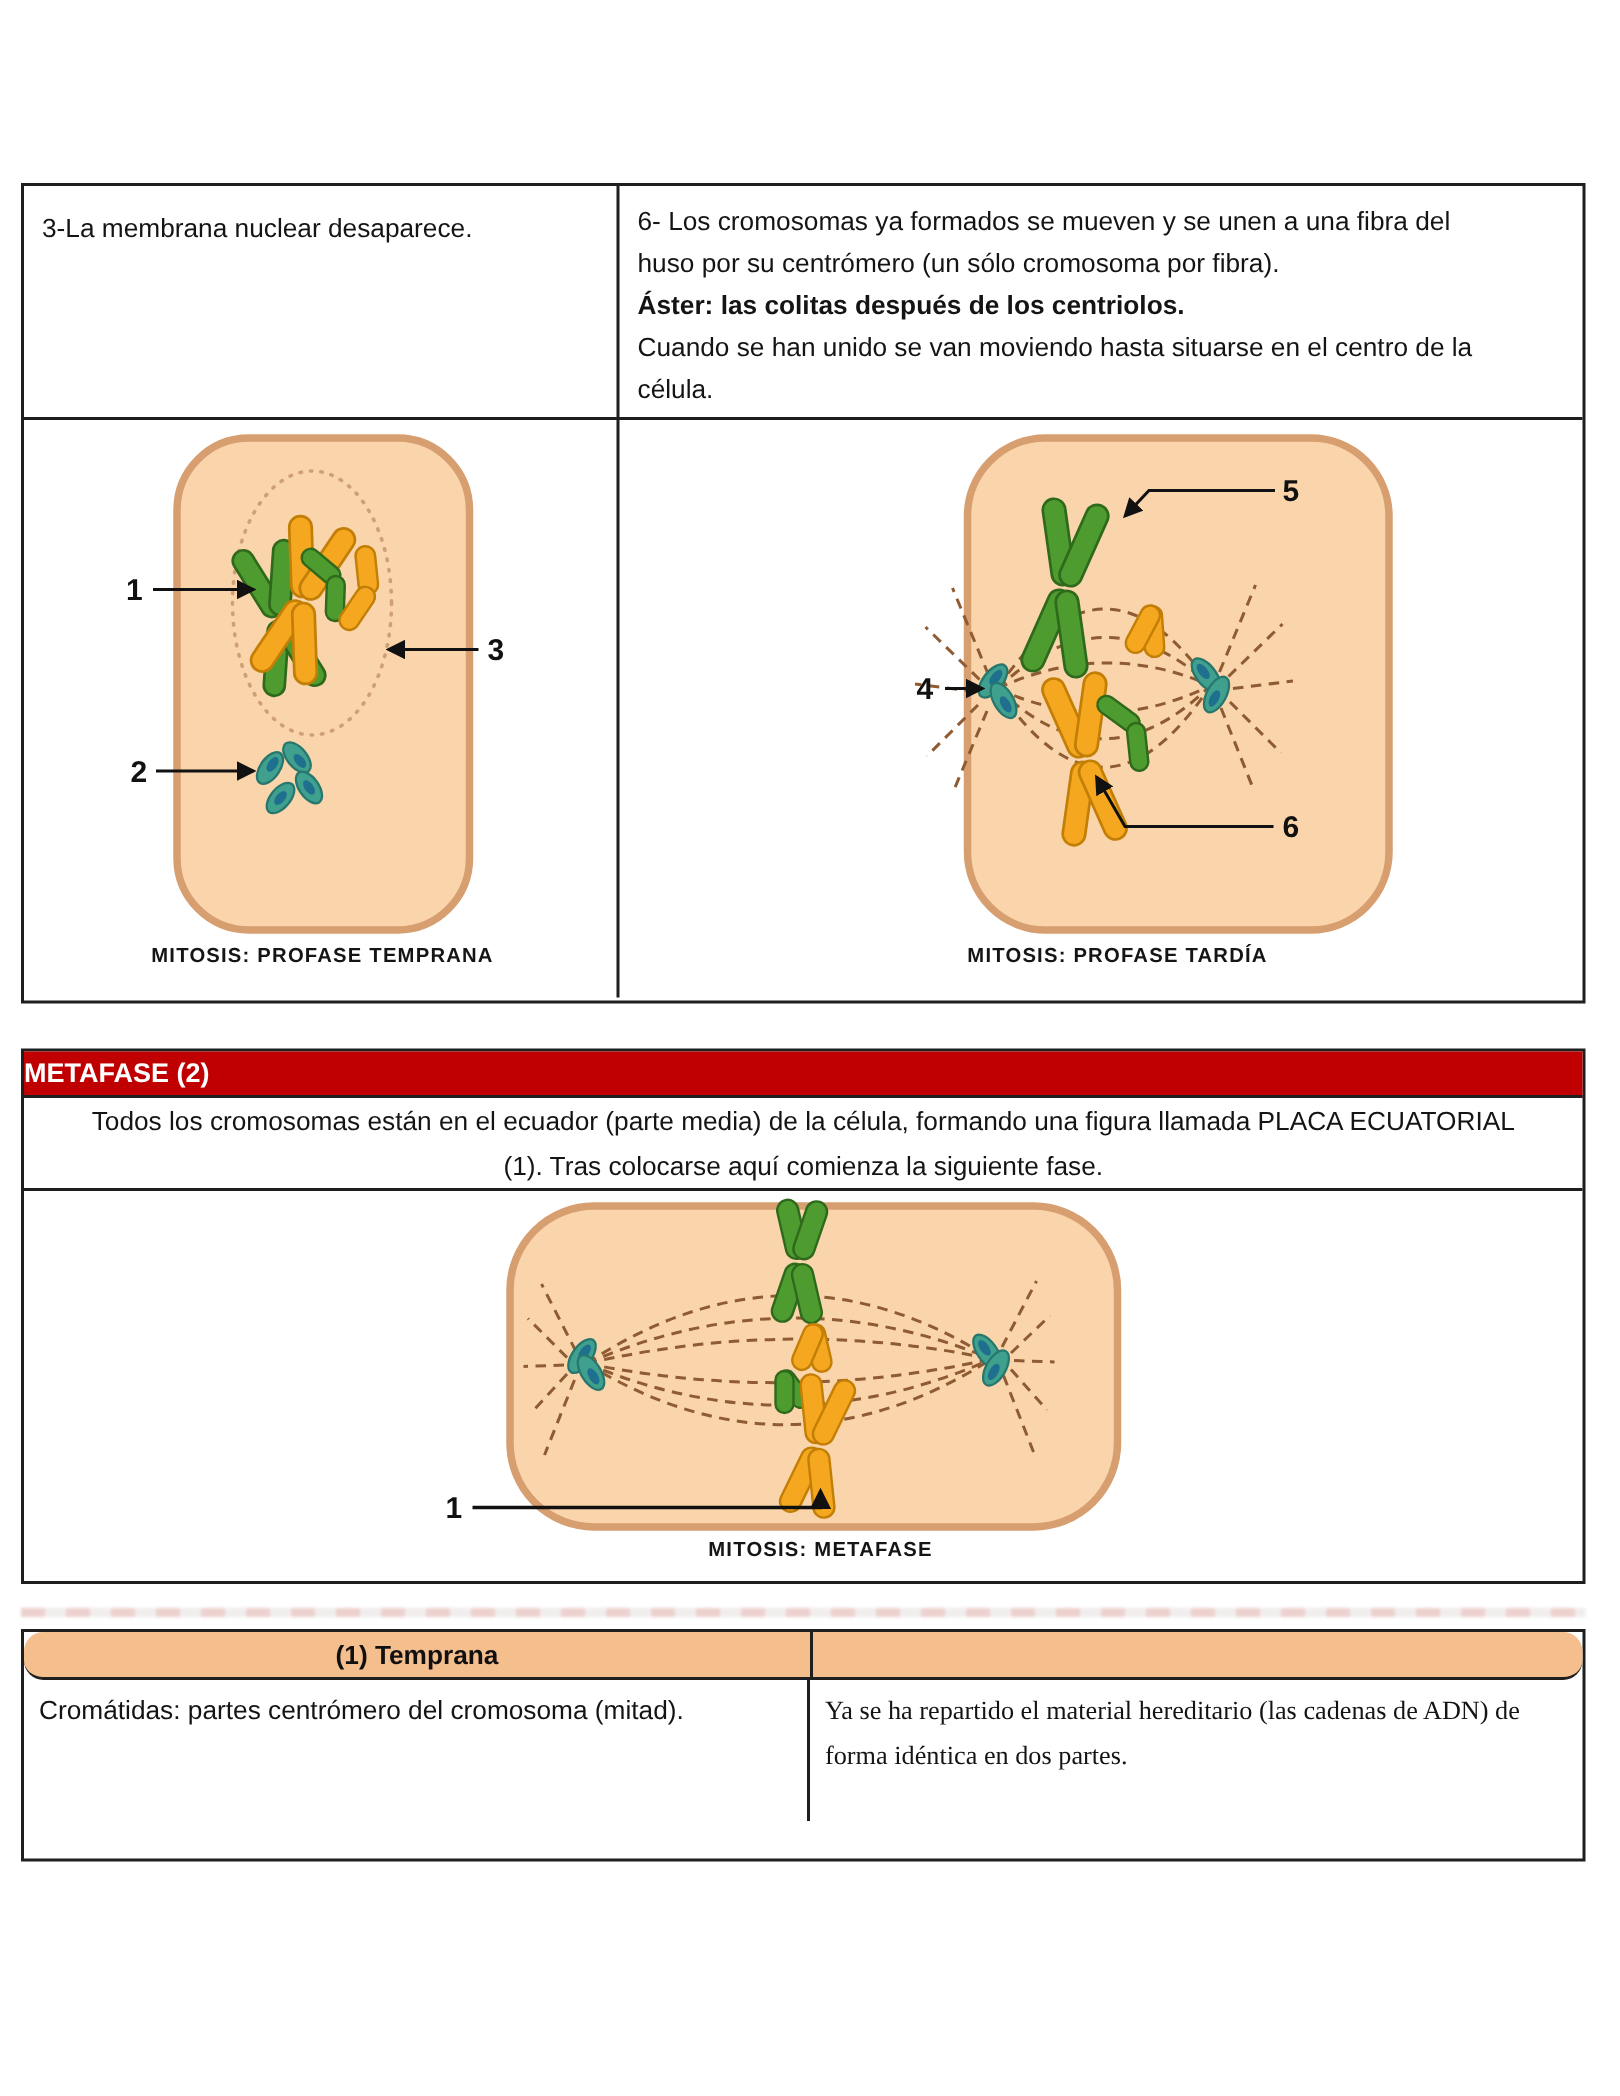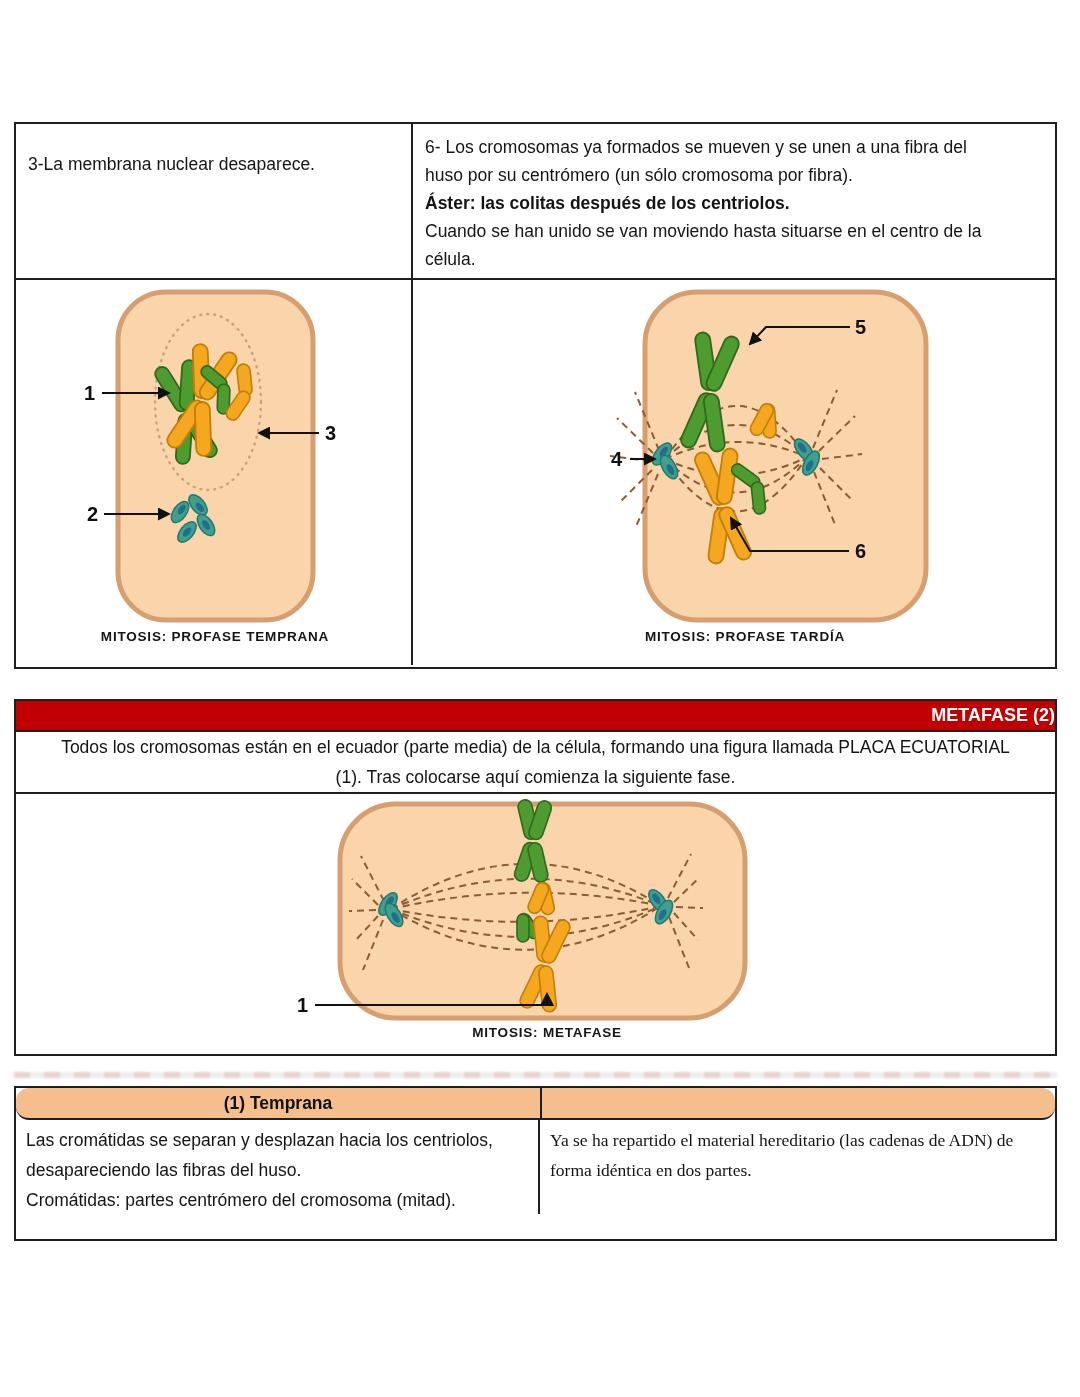--- a/index.html
+++ b/index.html
@@ -5,29 +5,29 @@
   html,body{margin:0;padding:0;background:#fff;}
   .page{position:relative;width:1080px;height:1397px;background:#ffffff;
         font-family:"Liberation Sans",sans-serif;color:#111;overflow:hidden;}
   .tbl{position:absolute;border:2px solid #1f1f1f;box-sizing:border-box;background:#fff;}
   .cell{box-sizing:border-box;}
   .bodytext{font-size:17.5px;line-height:28px;color:#141414;}
   .para{margin:0;}
   .bold{font-weight:bold;}
   
   .t1-row1{display:flex;height:154px;border-bottom:2px solid #1f1f1f;}
-  .t1-row1-left{width:397px;border-right:2px solid #1f1f1f;padding:26px 12px;}
+  .t1-row1-left{width:397px;border-right:2px solid #1f1f1f;padding:14px 12px;}
   .t1-row1-right{flex:1;padding:9px 12px;}
   .t1-row1-right .wrap{max-width:582px;}
   .t1-row2{display:flex;height:385px;}
   .t1-row2-left{width:397px;border-right:2px solid #1f1f1f;position:relative;}
   .t1-row2-right{flex:1;position:relative;}
   
   .redbar{height:29px;background:#C00000;border-bottom:2px solid #1f1f1f;
-          display:flex;align-items:center;justify-content:flex-end;
+          display:flex;align-items:center;justify-content:flex-start;
           color:#fff;font-weight:bold;font-size:18px;}
   
   .m-text{height:60px;border-bottom:2px solid #1f1f1f;display:flex;align-items:center;
           justify-content:center;text-align:center;padding:0 38px;}
   .m-img{height:262px;position:relative;}
   
   .a-sub{display:flex;height:30px;border-bottom:2px solid #1f1f1f;background:#F5BE8D;border-radius:13px;}
   .a-sub-l{width:524px;border-right:2px solid #1f1f1f;display:flex;align-items:center;justify-content:center;
            font-weight:bold;font-size:17.5px;}
   .a-sub-r{flex:1;display:flex;align-items:center;justify-content:center;font-weight:bold;font-size:17.5px;}
@@ -298,21 +298,20 @@
   </div>
 
   <div class="smudge"></div>
 
   <div class="tbl" style="left:14px;top:1086px;width:1043px;height:155px;">
     <div class="a-sub">
       <div class="a-sub-l">(1) Temprana</div>
     </div>
     <div class="a-body">
       <div class="cell a-body-l">
-        <div class="bodytext para">Las cromátidas se separan y desplazan hacia los centriolos, desapareciendo las fibras del huso.</div>
         <div class="bodytext para">Cromátidas: partes centrómero del cromosoma (mitad).</div>
       </div>
       <div class="cell a-body-r">
         <div class="bodytext para">Ya se ha repartido el material hereditario (las cadenas de ADN) de forma idéntica en dos partes.</div>
       </div>
     </div>
   </div>
 
 </div>
 

